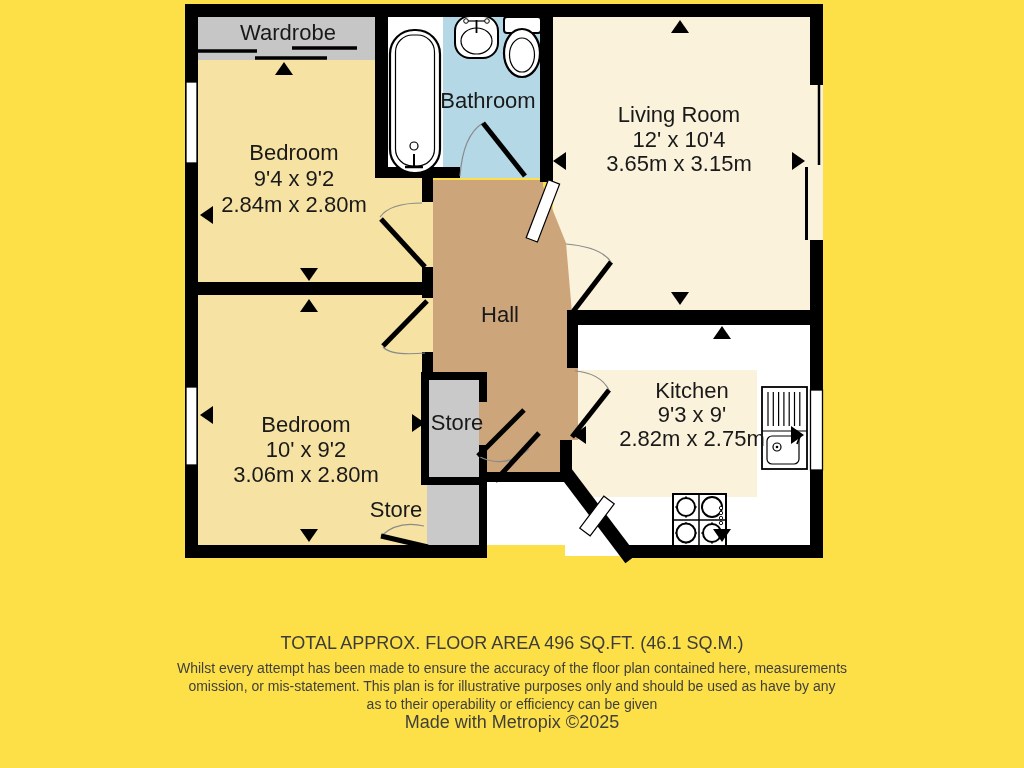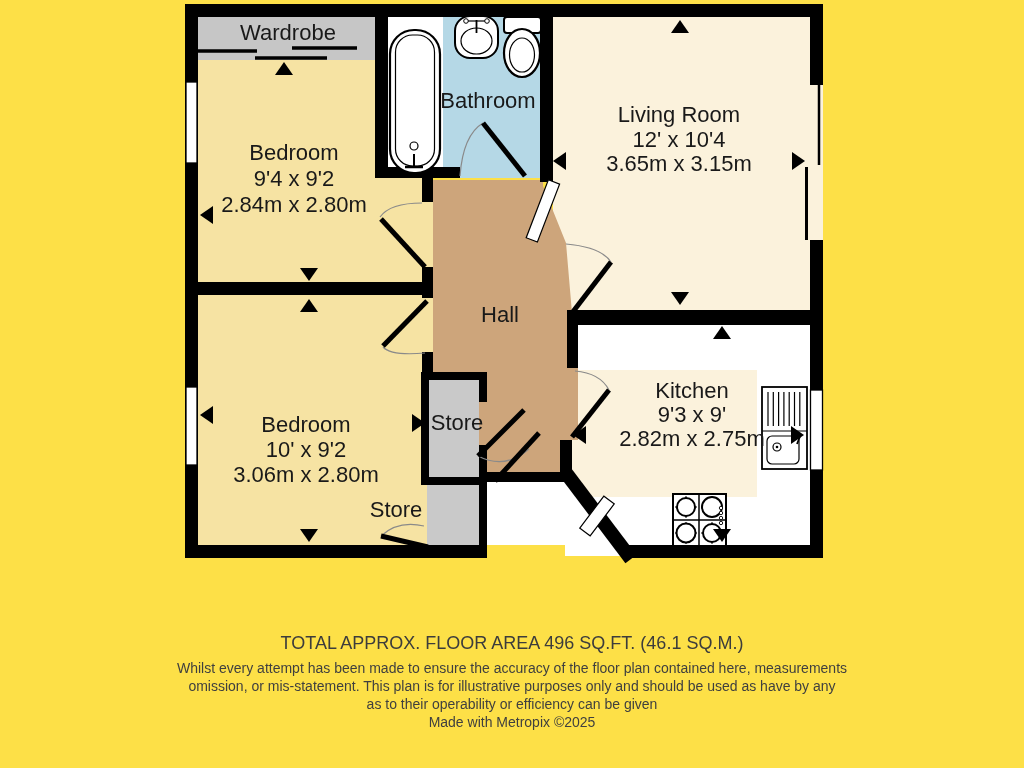--- a/index.html
+++ b/index.html
@@ -3,21 +3,21 @@
 <meta charset="utf-8">
 <style>
   html,body{margin:0;padding:0;background:#ffffff;}
   .canvas{position:relative;width:1024px;height:768px;background:#fde047;overflow:hidden;
           font-family:"Liberation Sans", sans-serif;}
   .plan-svg{position:absolute;left:0;top:0;}
   .room-label{font-family:"Liberation Sans", sans-serif;font-size:22px;fill:#191919;}
   .footer{position:absolute;top:632px;left:0;width:1024px;text-align:center;color:#404040;}
   .footer-title{font-size:18px;line-height:23px;margin-bottom:4px;color:#3c3c3c;}
   .disclaimer-line{font-size:14px;line-height:18px;color:#3f3f3f;}
-  .credit{font-size:14px;line-height:18px;color:#3f3f3f;}
+  .credit{font-size:18px;line-height:18px;color:#3f3f3f;}
 </style>
 </head>
 <body>
 
 <div class="canvas">
 
 <svg class="plan-svg" width="1024" height="625" viewBox="0 0 1024 625">
 
   <g>
     <rect x="198" y="17" width="235" height="528" fill="#F6E3A3"></rect>

